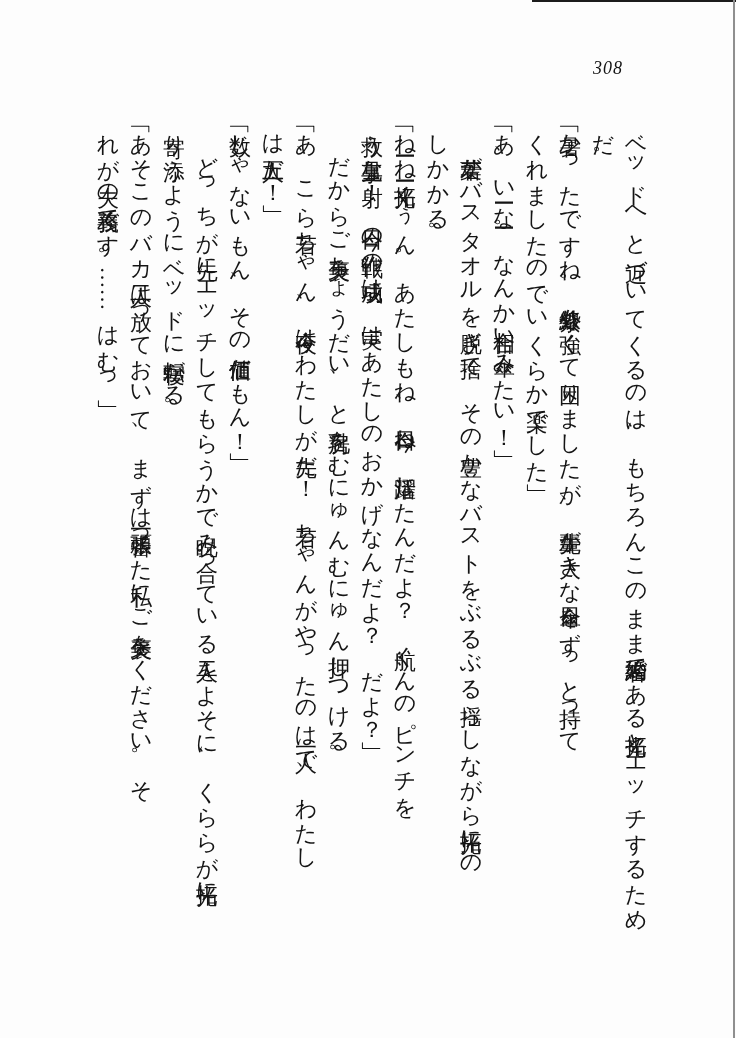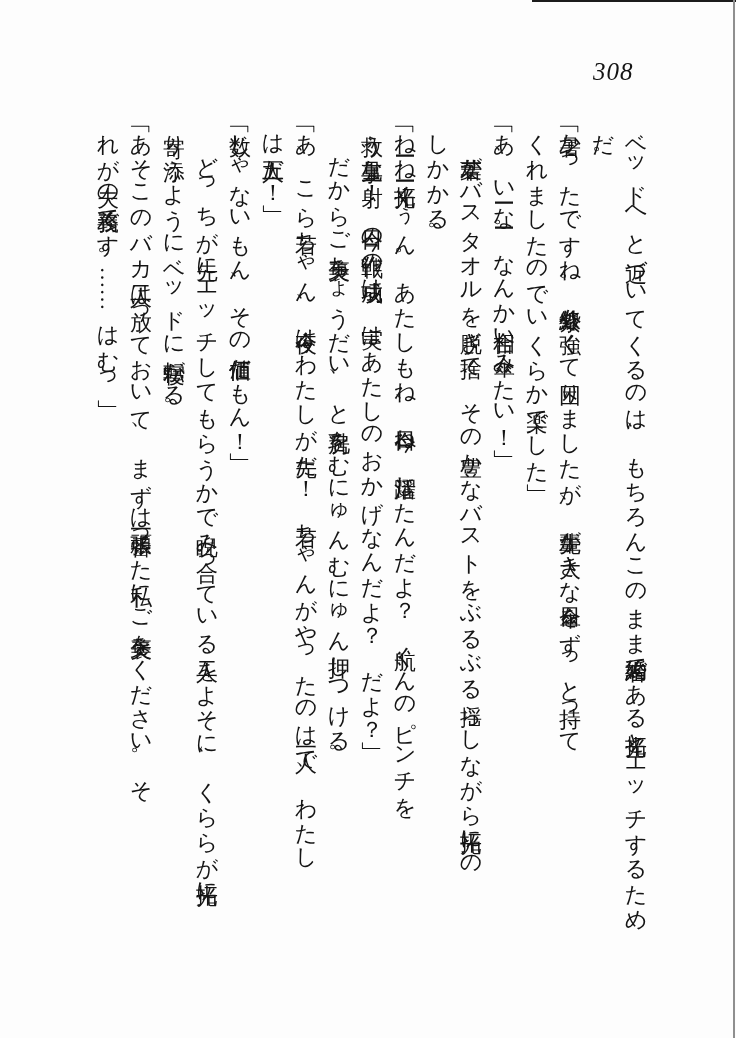--- a/index.html
+++ b/index.html
@@ -29,21 +29,21 @@
     right: 1px;
     width: 2px;
     height: 1038px;
     background: #8f8f8f;
   }
   
   .page-number {
     position: absolute;
     top: 58px;
     left: 593px;
-    font-size: 25px;
+    font-size: 18px;
     font-style: italic;
     color: #141414;
     letter-spacing: 1px;
   }
   
   .text-block {
     position: absolute;
     top: 119px;
     right: 83px;
     height: 840px;

